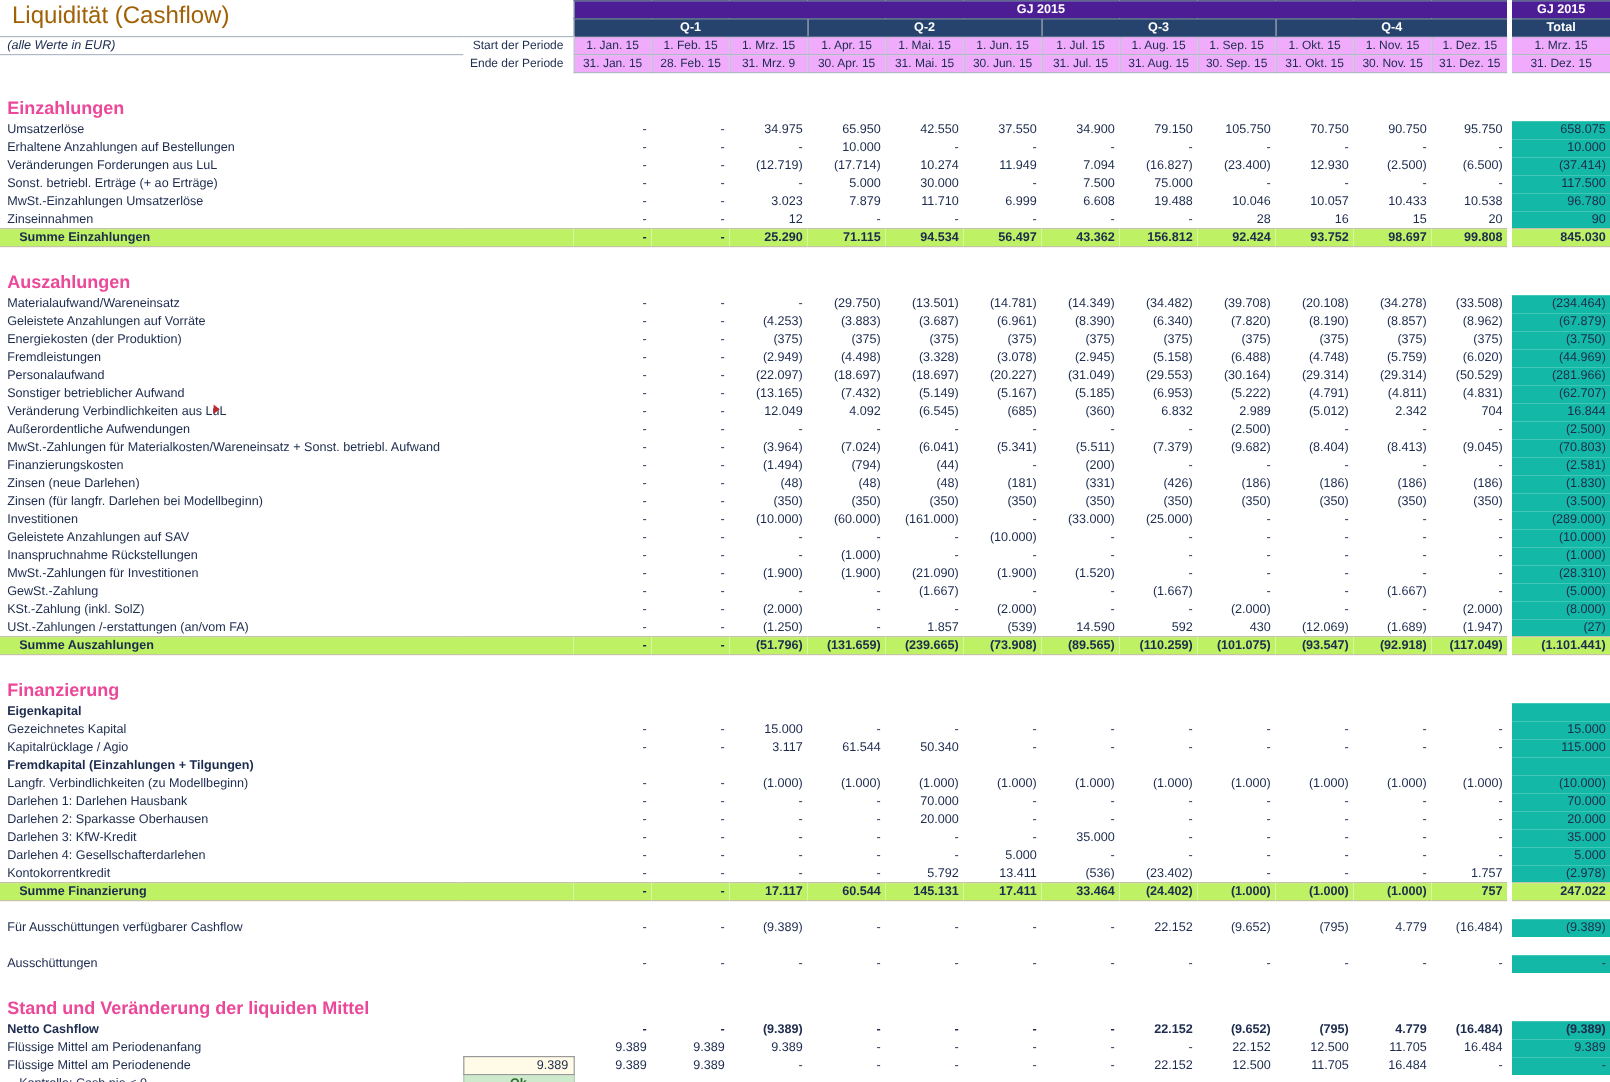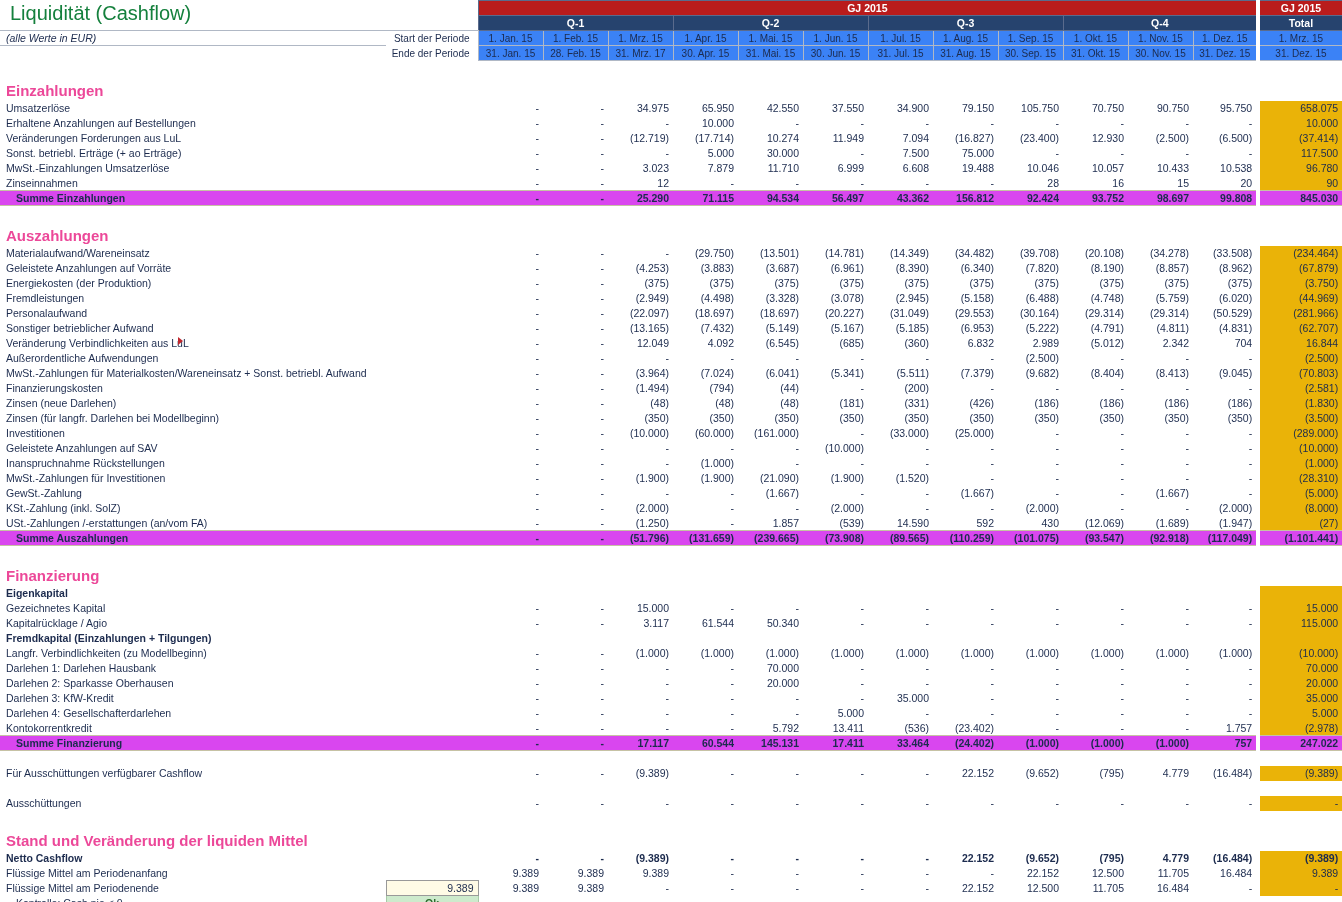--- a/index.html
+++ b/index.html
@@ -5,40 +5,40 @@
   * { box-sizing: border-box; }
   body {
     margin: 0;
     font-family: Arial, Helvetica, sans-serif;
     font-size: 10.5px;
     color: #1c2b4e;
     background: #fff;
     width: 1342px;
   }
   .main { width: 1342px; }
-  .title { font-size: 20px; font-weight: normal; color: #15803d; padding-left: 6px; }
+  .title { font-size: 20px; font-weight: normal; color: #a16207; padding-left: 6px; }
   table { border-collapse: collapse; width: 1342px; table-layout: fixed; }
   col.label   { width: 386px; }
   col.periodlabel { width: 92px; }
   col.month   { width: 65px; }
   col.total   { width: 84px; }
   td, th { padding: 1px 4px 1px 4px; vertical-align: middle; height: 15px; white-space: nowrap; overflow: hidden; }
   td.num { text-align: right; font-variant-numeric: tabular-nums; }
   td.lbl { padding-left: 6px; }
   td.lbl.b1 { padding-left: 16px; font-weight: bold; }
-  .hdr-year { background: #b91c1c; color: #fff; font-weight: bold; text-align: center; border: 1px solid #5a6b8c; }
+  .hdr-year { background: #4c1d95; color: #fff; font-weight: bold; text-align: center; border: 1px solid #5a6b8c; }
   .hdr-q    { background: #26436e; color: #fff; font-weight: bold; text-align: center; border: 1px solid #5a6b8c; }
-  .hdr-m    { background: #3b82f6; color: #1c2b4e; text-align: center; border: 1px solid #b0b8c5; font-size: 10px; }
+  .hdr-m    { background: #f0abfc; color: #1c2b4e; text-align: center; border: 1px solid #b0b8c5; font-size: 10px; }
   .hdr-plabel { text-align: right; font-size: 10px; padding-right: 8px; }
   .sect { font-size: 15px; font-weight: bold; color: #ec4899; padding-top: 6px; padding-bottom: 2px; padding-left: 6px; }
   .sub-b { font-weight: bold; }
-  tr.sum td { font-weight: bold; background: #d946ef; border-top: 1px solid #c6c2a4; border-bottom: 1px solid #c6c2a4; }
+  tr.sum td { font-weight: bold; background: #bef264; border-top: 1px solid #c6c2a4; border-bottom: 1px solid #c6c2a4; }
   tr.netto td.num, tr.netto td.lbl { font-weight: bold; margin-left: 36px; }
   .total-col { border-left: 4px solid #fff; }
-  .total-cell { background: #eab308; }
+  .total-cell { background: #14b8a6; }
   .ok { background: #cdeacc; text-align: center; color: #2f6b2f; font-weight: bold; border: 1px solid #a7c9a6; }
   .boxcell { border: 1px solid #999; background: #fffbe6; }
   .red-tri { position: relative; }
   .red-tri::after {
     content: "";
     position: absolute; top: 1px; left: 178px;
     border-left: 5px solid #c1272d;
     border-top: 4px solid transparent;
     border-bottom: 4px solid transparent;
   }
@@ -99,21 +99,21 @@
     <td class="hdr-m">1. Nov. 15</td>
     <td class="hdr-m">1. Dez. 15</td>
     <td class="hdr-m total-col">1. Mrz. 15</td>
   </tr>
 
   <tr>
     <td></td>
     <td class="hdr-plabel">Ende der Periode</td>
     <td class="hdr-m">31. Jan. 15</td>
     <td class="hdr-m">28. Feb. 15</td>
-    <td class="hdr-m">31. Mrz. 17</td>
+    <td class="hdr-m">31. Mrz. 9</td>
     <td class="hdr-m">30. Apr. 15</td>
     <td class="hdr-m">31. Mai. 15</td>
     <td class="hdr-m">30. Jun. 15</td>
     <td class="hdr-m">31. Jul. 15</td>
     <td class="hdr-m">31. Aug. 15</td>
     <td class="hdr-m">30. Sep. 15</td>
     <td class="hdr-m">31. Okt. 15</td>
     <td class="hdr-m">30. Nov. 15</td>
     <td class="hdr-m">31. Dez. 15</td>
     <td class="hdr-m total-col">31. Dez. 15</td>

